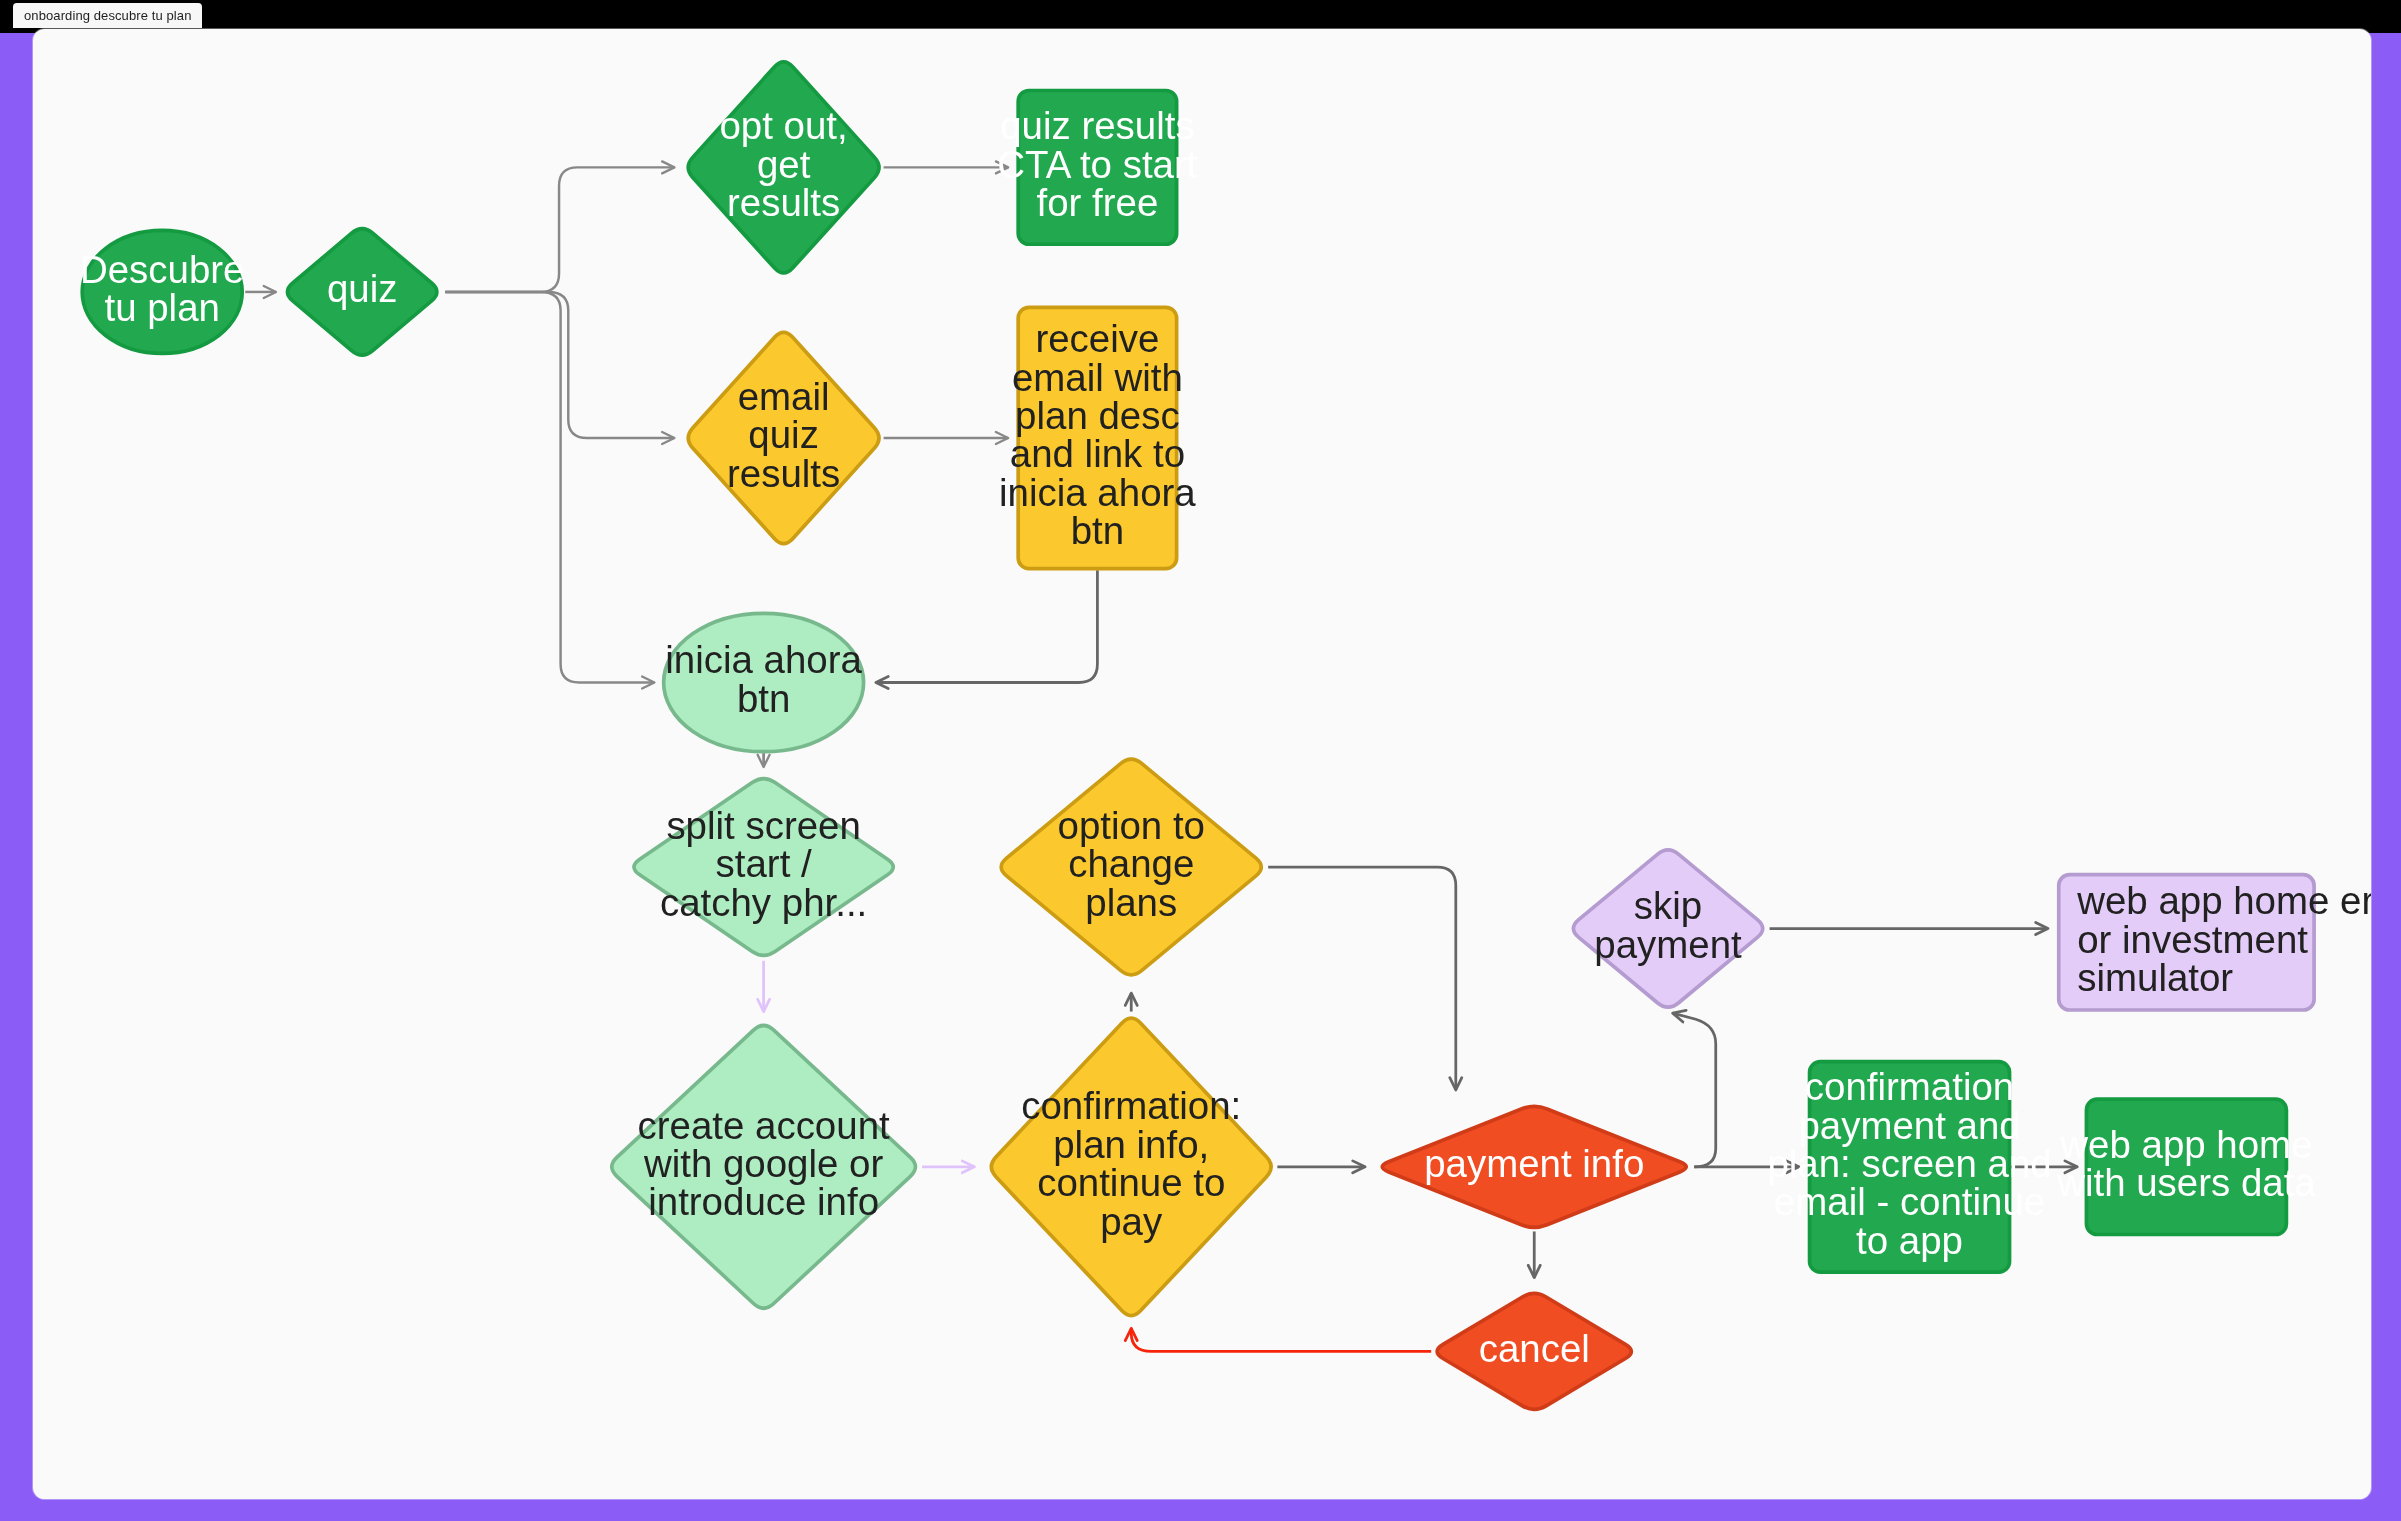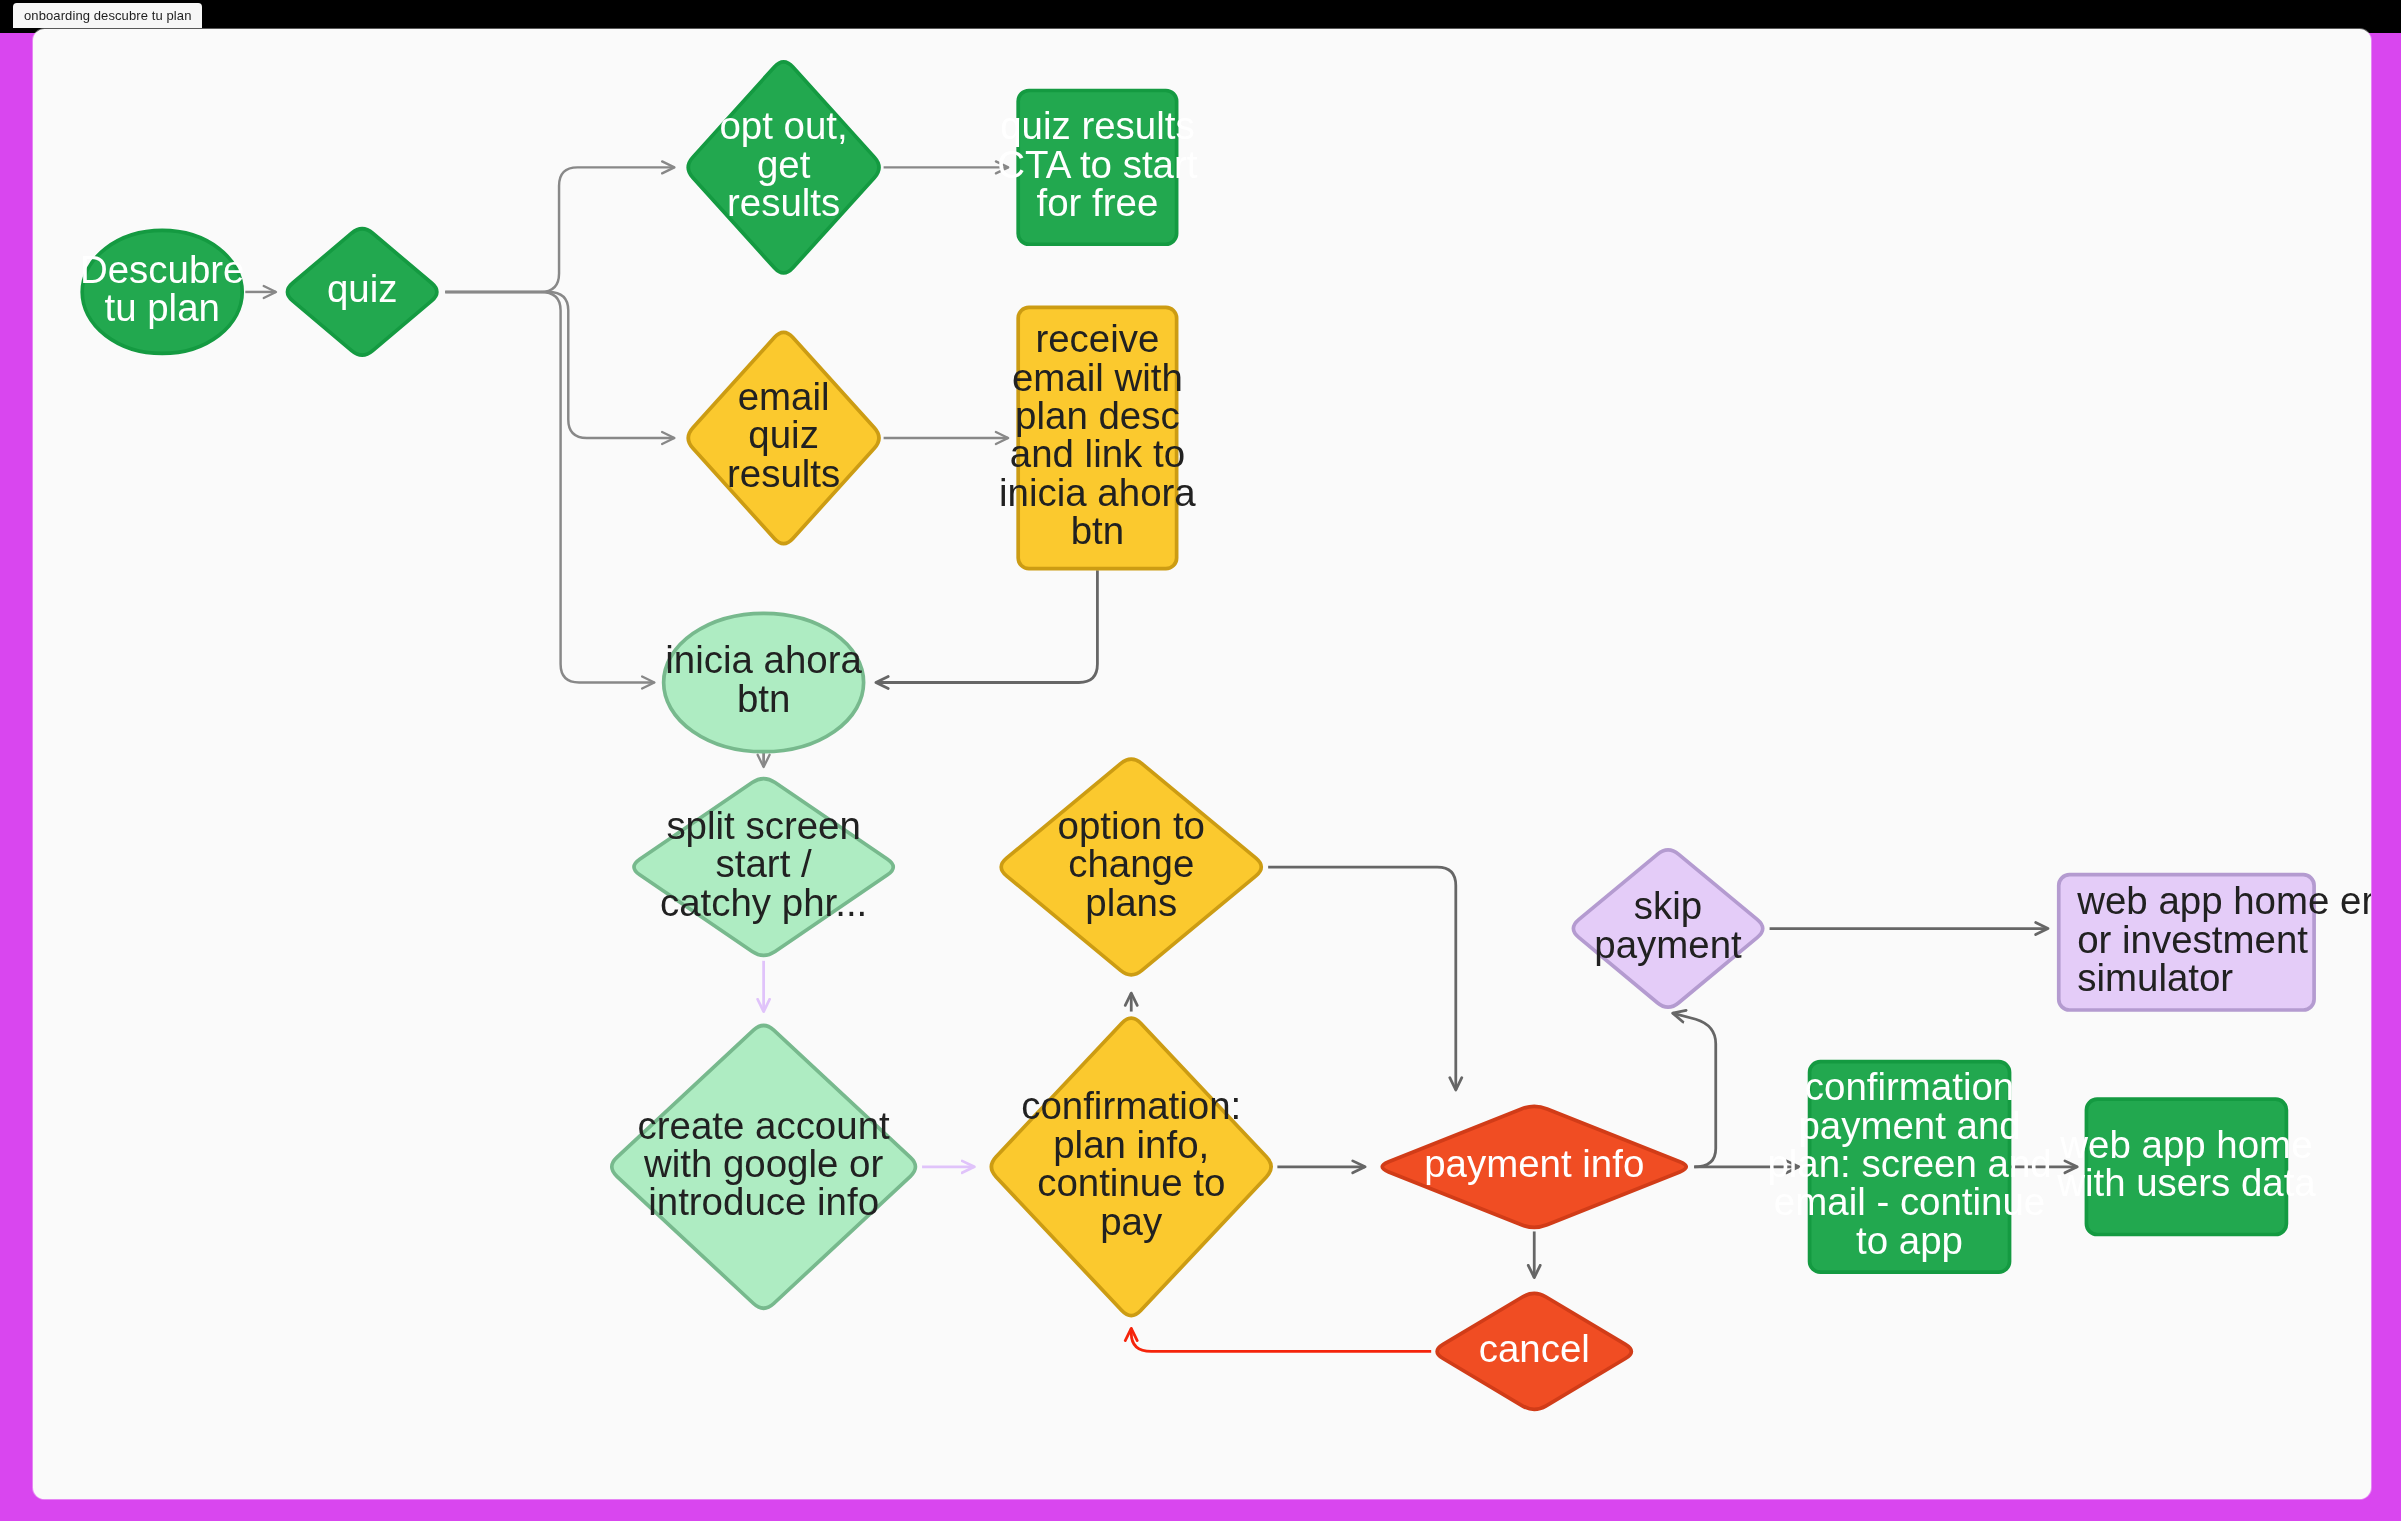--- a/index.html
+++ b/index.html
@@ -8,21 +8,21 @@
     background: #000000;
     width: 2402px;
     height: 1522px;
     overflow: hidden;
     font-family: "Liberation Sans", sans-serif;
   }
   #app {
     position: relative;
     width: 2402px;
     height: 1522px;
-    background: #d946ef;
+    background: #8b5cf6;
   }
   #tab-bar {
     position: absolute;
     left: 0; top: 0;
     width: 2402px;
     height: 33px;
     background: #000000;
   }
   #tab-chip {
     position: absolute;

